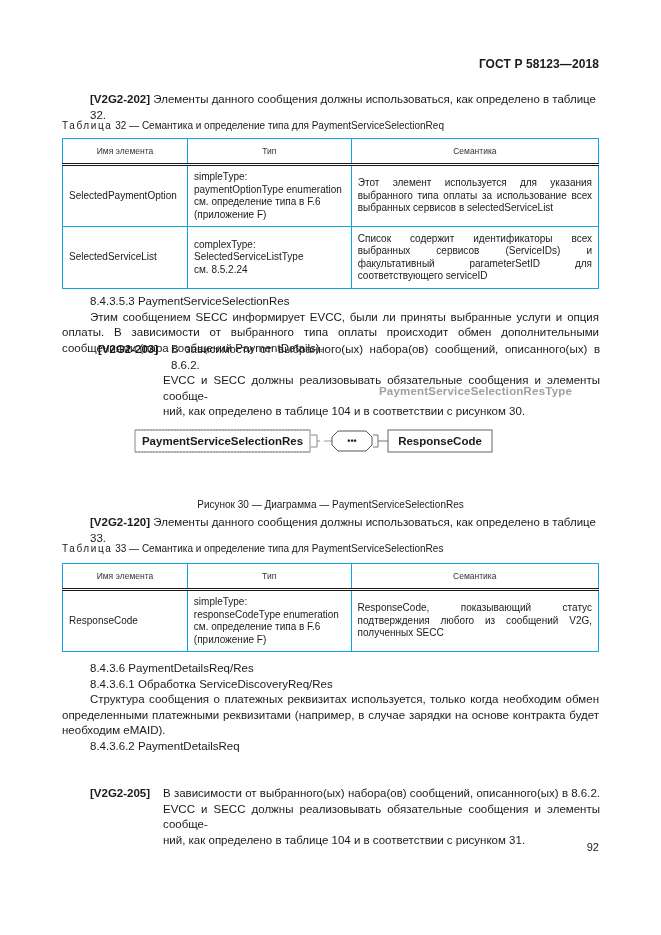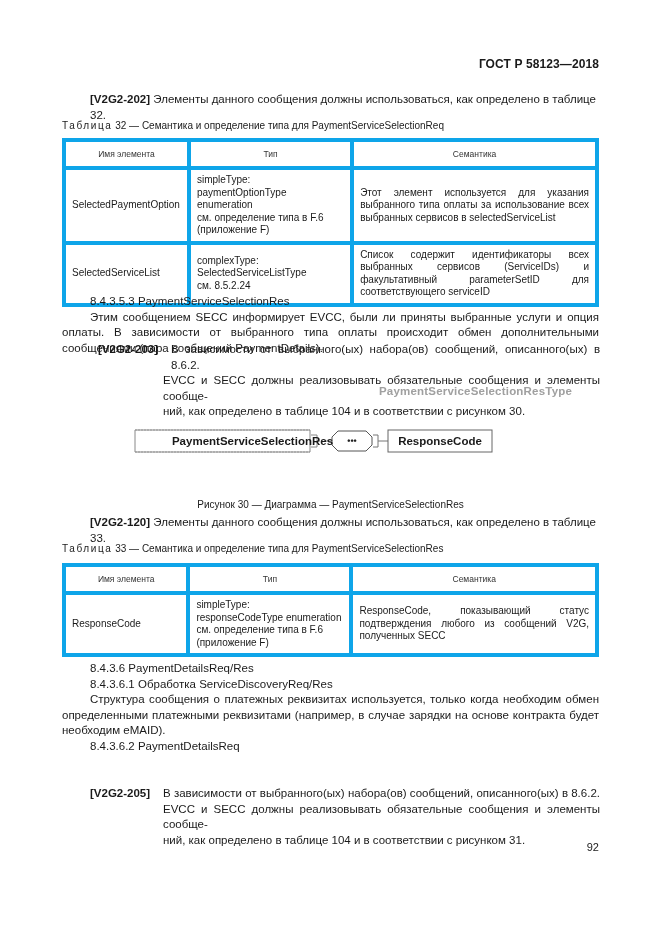--- a/index.html
+++ b/index.html
@@ -8,21 +8,21 @@
     .abs { position: absolute; }
     .std { top: 57px; right: 62px; font-size: 12px; font-weight: bold; letter-spacing: 0.1px; }
     .para { font-size: 11.5px; line-height: 15.5px; left: 62px; width: 537px; text-align: justify; }
     .req { font-size: 11.5px; line-height: 15.5px; }
     .req-id { font-weight: bold; }
     .caption { font-size: 10px; left: 62px; }
     .caption .spaced { letter-spacing: 1.6px; }
     .fig-caption { font-size: 10px; width: 661px; text-align: center; left: 0; }
     table.gt { position: absolute; left: 62px; width: 537px; border-collapse: collapse;
                font-size: 10px; line-height: 12.5px; }
-    table.gt td, table.gt th { border: 4px solid #0ea5e9; padding: 4px 6px; vertical-align: middle; }
+    table.gt td, table.gt th { border: 1px solid #0ea5e9; padding: 4px 6px; vertical-align: middle; }
     table.gt th { font-weight: normal; font-size: 8.5px; height: 16px; text-align: center; color: #333; }
     table.gt thead tr { border-bottom: 3px double #1a1a1a; }
     table.gt td.sem { text-align: justify; }
     .diagram { position: absolute; left: 0; top: 380px; width: 661px; height: 90px; }
     .page-num { right: 62px; top: 841px; font-size: 11px; }
   </style>
 </head>
 <body>
 
 <div class="abs std">ГОСТ Р 58123—2018</div>
@@ -97,21 +97,21 @@
     <line x1="317" y1="61" x2="320" y2="61" stroke="#888" stroke-width="1"></line>
 
     <line x1="324" y1="61" x2="332" y2="61" stroke="#999" stroke-width="1"></line>
 
     <path d="M338 51 h28 l6 6 v8 l-6 6 h-28 l-6 -6 v-8 z" fill="#fff" stroke="#555" stroke-width="1"></path>
     <path d="M373 55 h5 v12 h-5" fill="none" stroke="#777" stroke-width="1"></path>
     <line x1="378" y1="61" x2="388" y2="61" stroke="#777" stroke-width="1"></line>
 
     <rect x="388" y="50" width="104" height="22" fill="#fff" stroke="#666" stroke-width="1"></rect>
   </svg>
-  <div class="abs" style="left:135px; top:50px; width:175px; height:22px; line-height:22px; text-align:center; font-size:11.5px; font-weight:bold;margin-left:30px;">PaymentServiceSelectionRes</div>
+  <div class="abs" style="left:135px; top:50px; width:175px; height:22px; line-height:22px; text-align:center; font-size:11.5px; font-weight:bold;">PaymentServiceSelectionRes</div>
   <div class="abs" style="left:332px; top:50px; width:40px; height:22px; line-height:22px; text-align:center; font-size:9px; font-weight:bold; color:#222;">•••</div>
   <div class="abs" style="left:388px; top:50px; width:104px; height:22px; line-height:22px; text-align:center; font-size:11.5px; font-weight:bold;">ResponseCode</div>
 </div>
 
 <div class="abs fig-caption" style="top:487px;margin-top:12px;">Рисунок 30 — Диаграмма — PaymentServiceSelectionRes</div>
 
 <div class="abs req" style="left:90px; top:515px; width:510px;">
   <span class="req-id">[V2G2-120]</span><span> Элементы данного сообщения должны использоваться, как определено в таблице 33.</span>
 </div>
 

